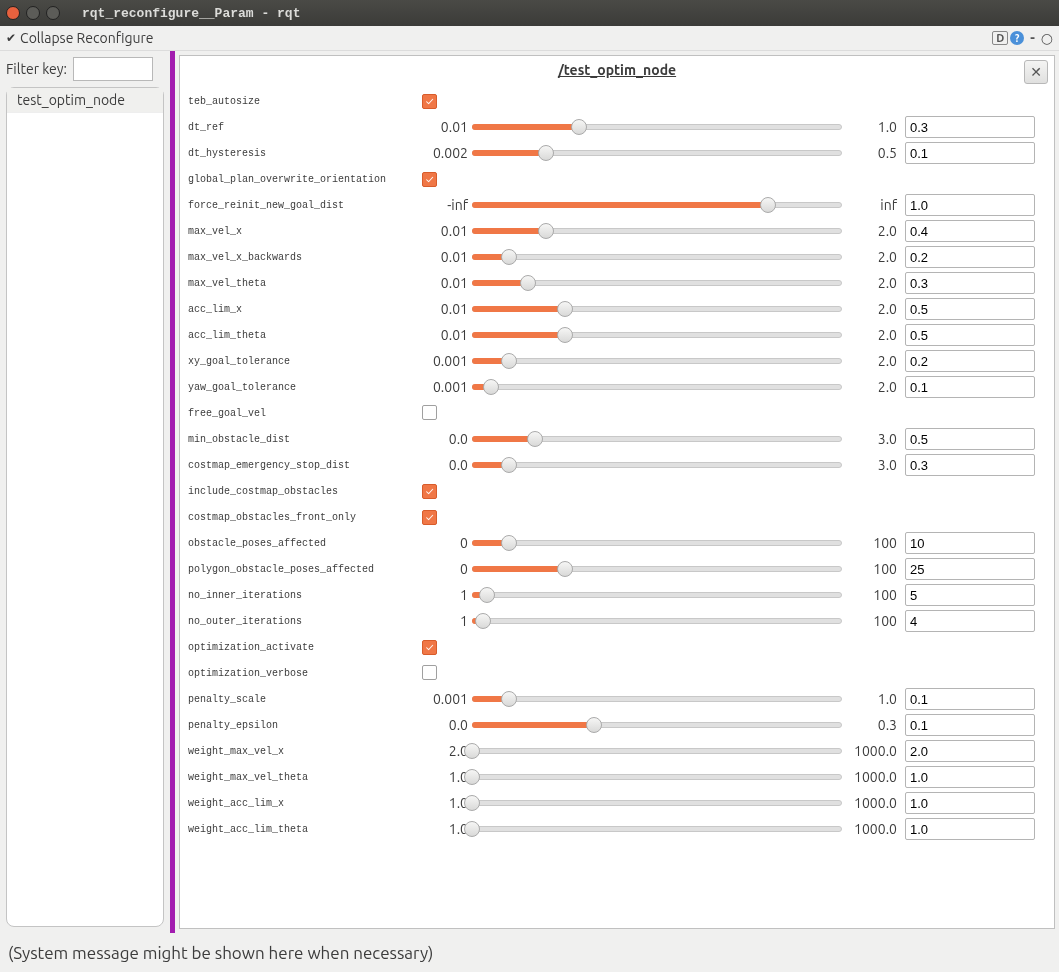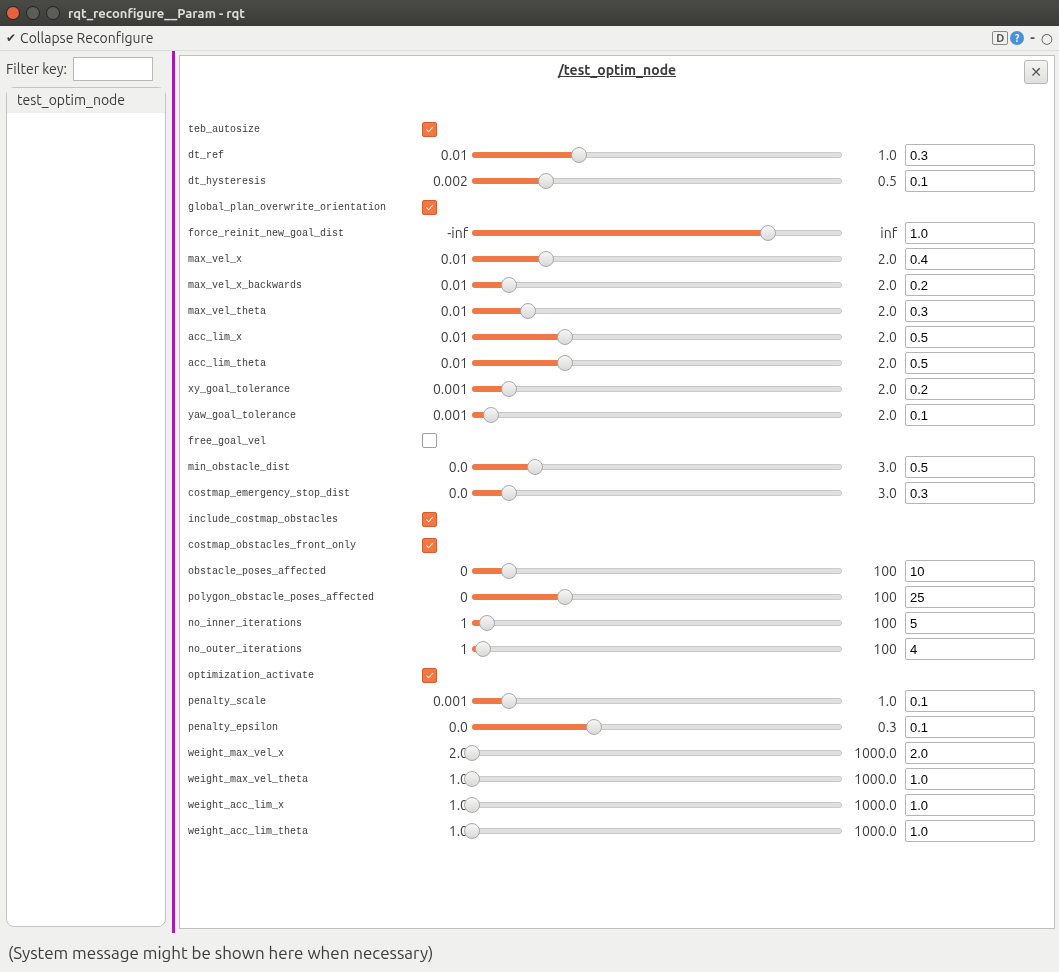--- a/index.html
+++ b/index.html
@@ -42,21 +42,21 @@
   .main {
     display: flex;
     flex: 1;
     overflow: hidden;
   }
   .sidebar {
     width: 175px;
     display: flex;
     flex-direction: column;
     background: #f0f0ef;
-    border-right: 3px solid #a21caf;
+    border-right: 5px solid #a21caf;
     padding: 6px;
     gap: 6px;
   }
   .filter-row { display: flex; align-items: center; gap: 6px; }
   .filter-row label { font-size: 14px; }
   .filter-row input {
     width: 80px; height: 24px; border: 1px solid #b8b8b8; background: #fff; padding: 2px 4px;
   }
   .btn-row { display: flex; gap: 4px; }
   .btn {
@@ -77,21 +77,20 @@
     font-size: 14px;
   }
   .content {
     flex: 1;
     background: #fff;
     border: 1px solid #c0c0c0;
     margin: 4px;
     display: flex;
     flex-direction: column;
     overflow: hidden;
-    gap: 28px;
   }
   .content-header {
     display: flex;
     align-items: center;
     justify-content: center;
     padding: 6px;
     position: relative;
     font-weight: bold;
     text-decoration: underline;
     font-size: 14px;
@@ -153,21 +152,21 @@
   .d-badge { font-weight:bold; border:1px solid #888; padding:0 3px; border-radius:2px; font-size:11px; }
   .q-badge { width:14px; height:14px; border-radius:7px; background:#4a90d9; color:#fff; display:inline-flex; align-items:center; justify-content:center; font-size:10px; font-weight:bold; }
 </style>
 </head>
 <body>
 
 <div class="titlebar">
   <span class="tbtn close-btn"></span>
   <span class="tbtn minmax-btn"></span>
   <span class="tbtn minmax-btn"></span>
-  <span style="margin-left:2px;">rqt_reconfigure__Param - rqt</span>
+  <span style="margin-left:16px;font-family:Liberation Mono, monospace;">rqt_reconfigure__Param - rqt</span>
 </div>
 
 <div class="header">
   <div class="header-left">
     <span class="icon-check">✔</span>
     <span>Collapse Reconfigure</span>
   </div>
   <div class="header-right">
     <span class="dq-icon">
       <span class="d-badge">D</span>
@@ -389,20 +388,24 @@
             <div class="thumb" style="left: 3%;"></div>
           </div>
           <div class="maxv">100</div>
           <div class="val"><input type="text" value="4" style=""></div>
         </div>
         <div class="row">
           <div class="name">optimization_activate</div>
           <div class="checkbox-cell"><span class="cbox checked">✓</span></div>
         </div>
         <div class="row">
+          <div class="name">optimization_verbose</div>
+          <div class="checkbox-cell"><span class="cbox"></span></div>
+        </div>
+        <div class="row">
           <div class="name">penalty_scale</div>
           <div class="minv">0.001</div>
           <div class="slider-wrap">
             <div class="track"></div>
             <div class="fill" style="width: 10%;"></div>
             <div class="thumb" style="left: 10%;"></div>
           </div>
           <div class="maxv">1.0</div>
           <div class="val"><input type="text" value="0.1" style=""></div>
         </div>

